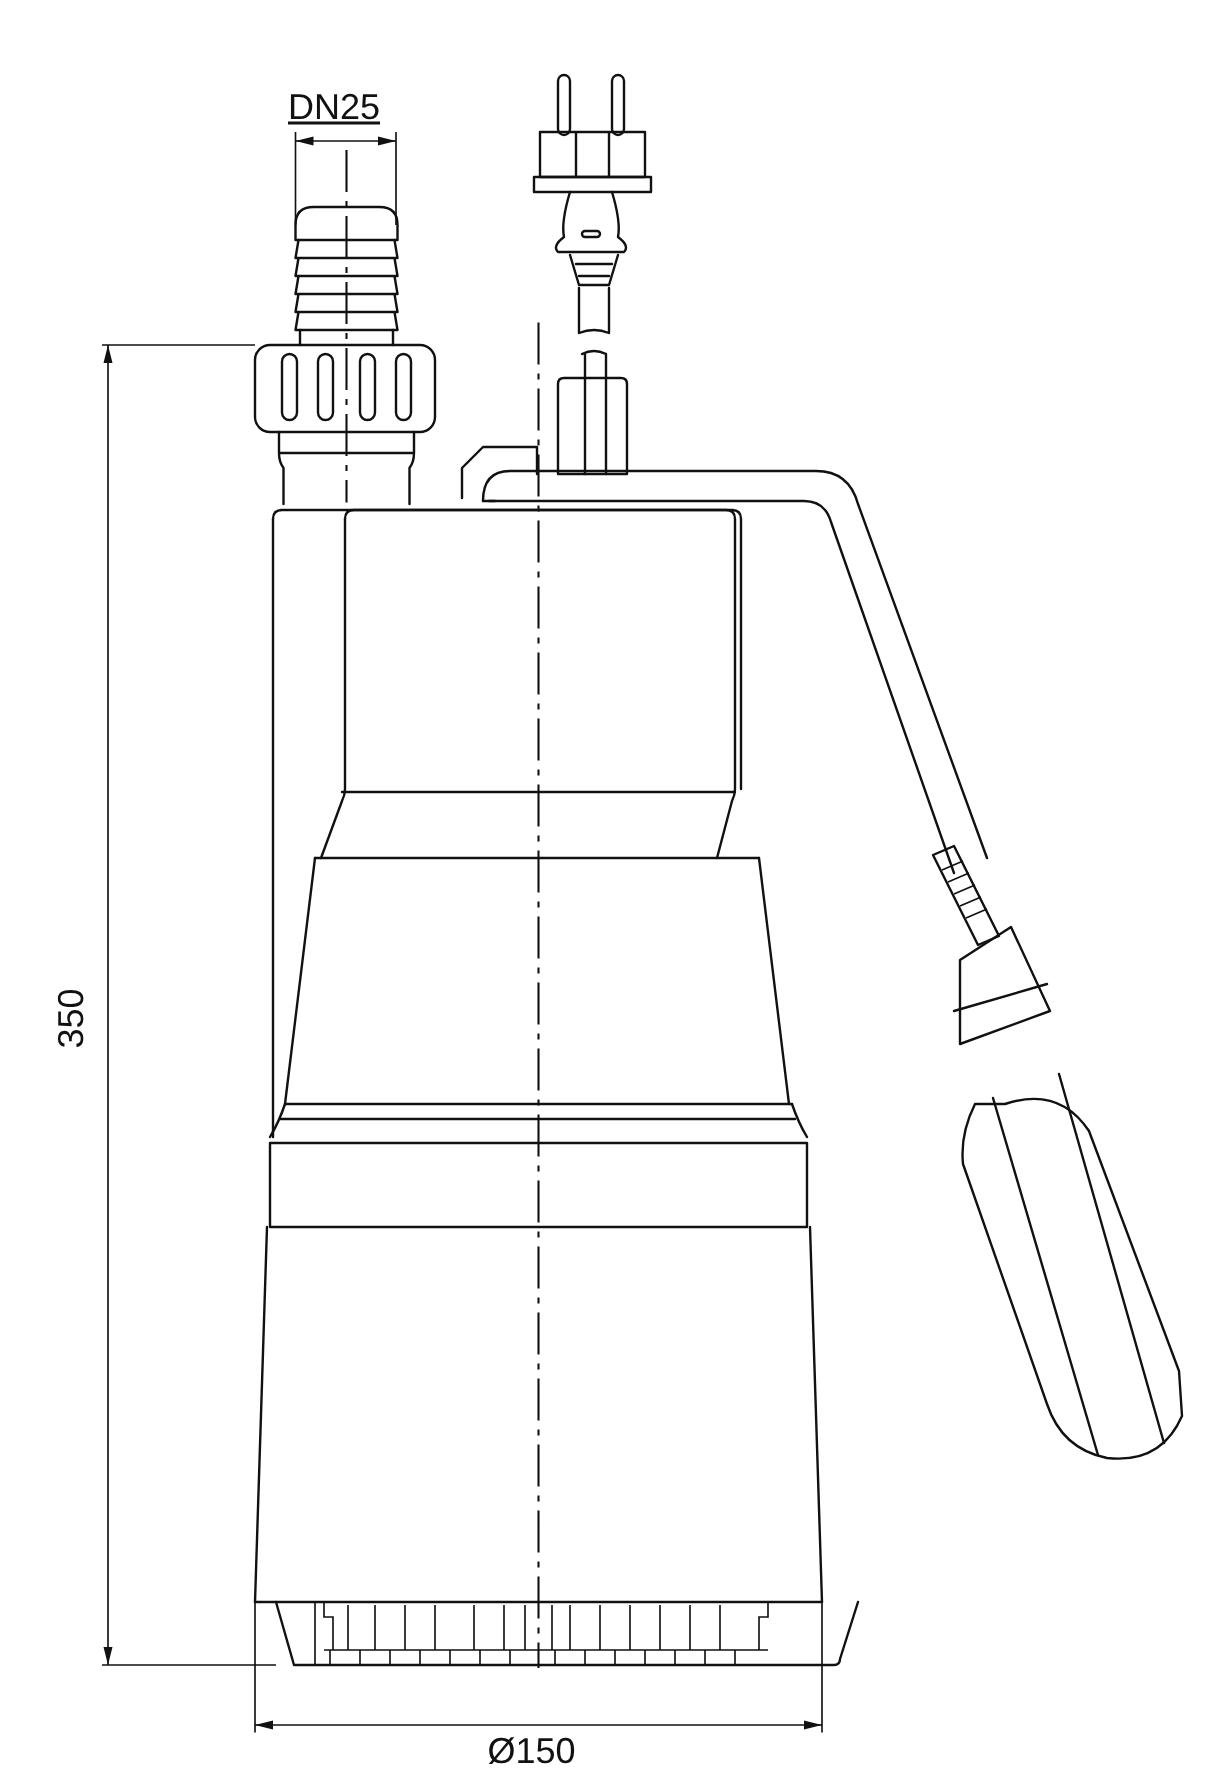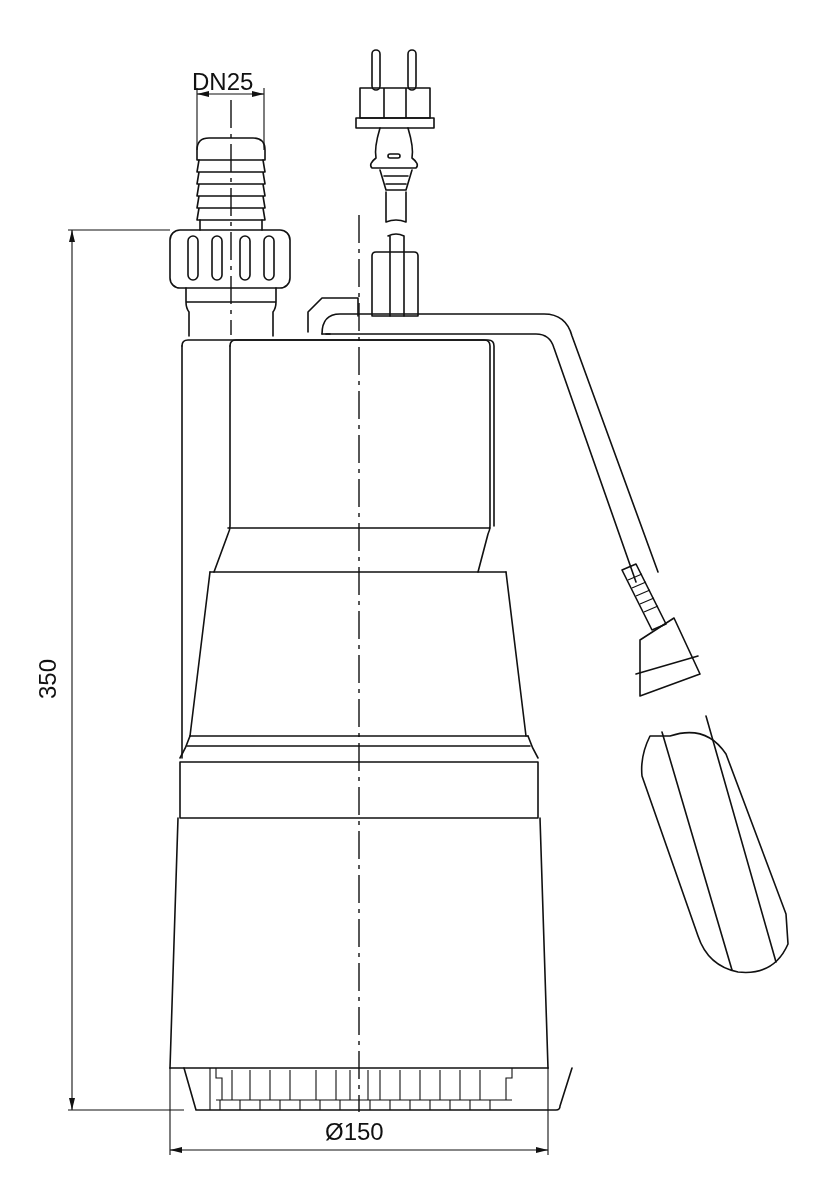--- a/index.html
+++ b/index.html
@@ -106,15 +106,15 @@
   <g>
     <path class="l" d="M622 570 l14 -6 l30 60 l-14 6z"></path>
     <path class="t" d="M628 580 l14 -6 M632 588 l14 -6 M636 596 l14 -6 M640 604 l14 -6 M644 612 l14 -6"></path>
     <path class="l" d="M640 640 l34 -22 l26 56 l-60 22z"></path>
     <path class="l" d="M636 674 l62 -18"></path>
     <path class="l" d="M650 736 q-10 20 -8 40 l56 160 q10 30 40 36 q36 4 50 -28 l-2 -30 l-60 -160 q-20 -30 -56 -18z"></path>
     <path class="l" d="M662 732 l70 238 M706 716 l70 246"></path>
   </g>
 </svg>
 
-<div class="lbl" style="left:192px;top:68px;">DN25</div>
+<div class="lbl" style="left:192px;top:58px;text-decoration:underline;">DN25</div>
 <div class="lbl" style="left:28px;top:665px;transform:rotate(-90deg);transform-origin:center;">350</div>
-<div class="lbl" style="left:325px;top:1118px;">Ø150</div>
+<div class="lbl" style="left:325px;top:1154px;">Ø150</div>
 
 </body></html>

